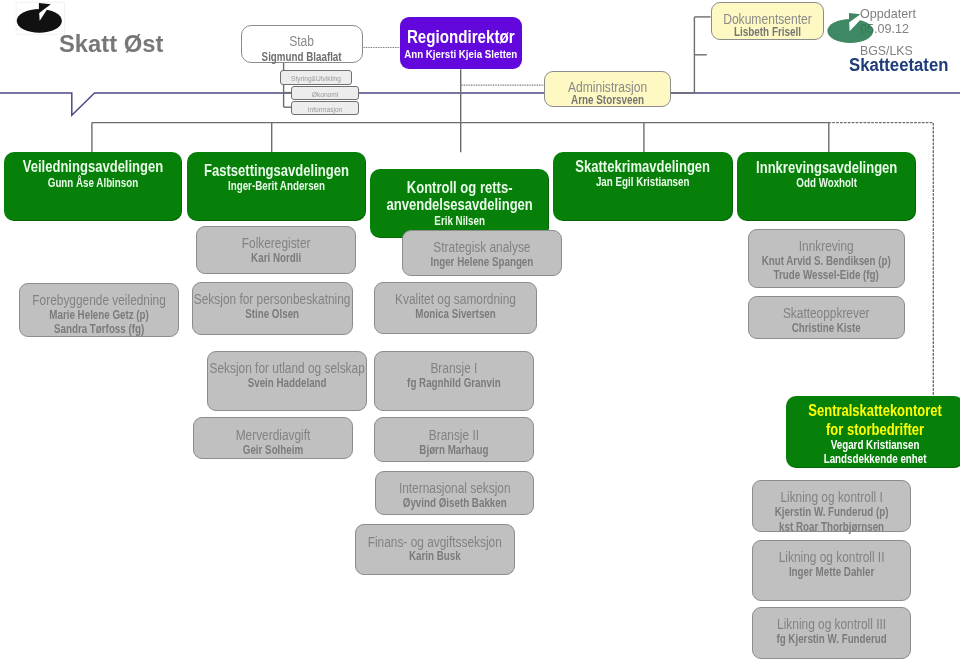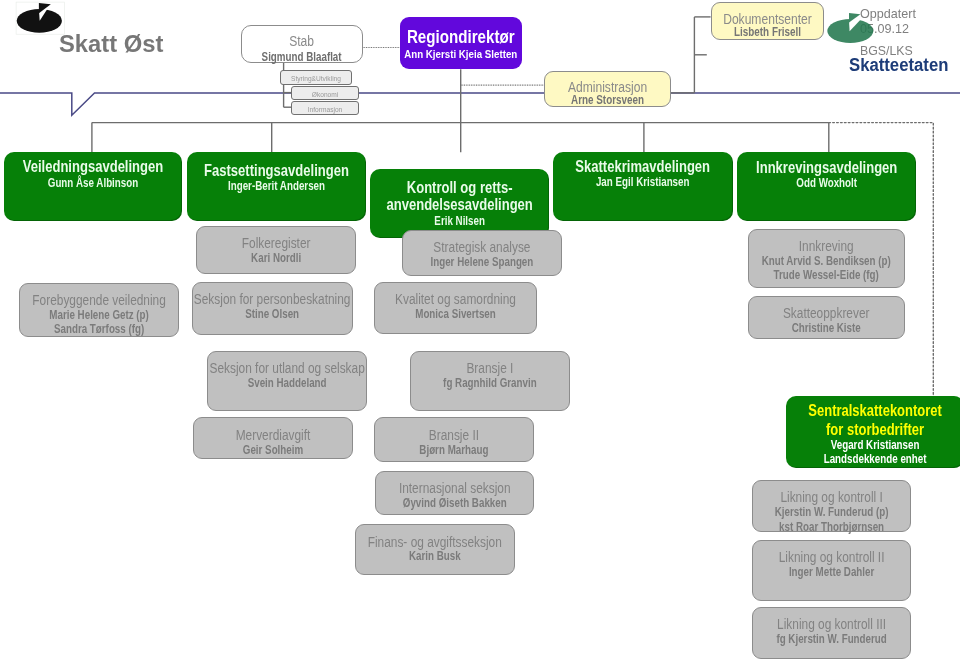--- a/index.html
+++ b/index.html
@@ -169,21 +169,21 @@
       <span class="ln n" style="top:46.2px;">Erik Nilsen</span>
     </div>
 <div class="box sub" style="left:374.4px;top:229.5px;width:159.8px;height:46px;margin-left:28px;">
       <span class="ln t" style="top:8.4px;">Strategisk analyse</span>
       <span class="ln n" style="top:25.3px;">Inger Helene Spangen</span>
     </div>
 <div class="box sub" style="left:374.4px;top:281.9px;width:163px;height:51.7px;">
       <span class="ln t" style="top:8.4px;">Kvalitet og samordning</span>
       <span class="ln n" style="top:25.3px;">Monica Sivertsen</span>
     </div>
-<div class="box sub" style="left:374.2px;top:350.6px;width:159.8px;height:60.0px;margin-left:36px;">
+<div class="box sub" style="left:374.2px;top:350.6px;width:159.8px;height:60.0px;">
       <span class="ln t" style="top:8.4px;">Bransje I</span>
       <span class="ln n" style="top:25.3px;">fg Ragnhild Granvin</span>
     </div>
 <div class="box sub" style="left:374.4px;top:417.3px;width:159.8px;height:45.1px;">
       <span class="ln t" style="top:8.4px;">Bransje II</span>
       <span class="ln n" style="top:25.3px;">Bjørn Marhaug</span>
     </div>
 <div class="box sub" style="left:374.6px;top:470.9px;width:159.5px;height:43.8px;">
       <span class="ln t" style="top:8.4px;">Internasjonal seksjon</span>
       <span class="ln n" style="top:25.3px;">Øyvind Øiseth Bakken</span>

